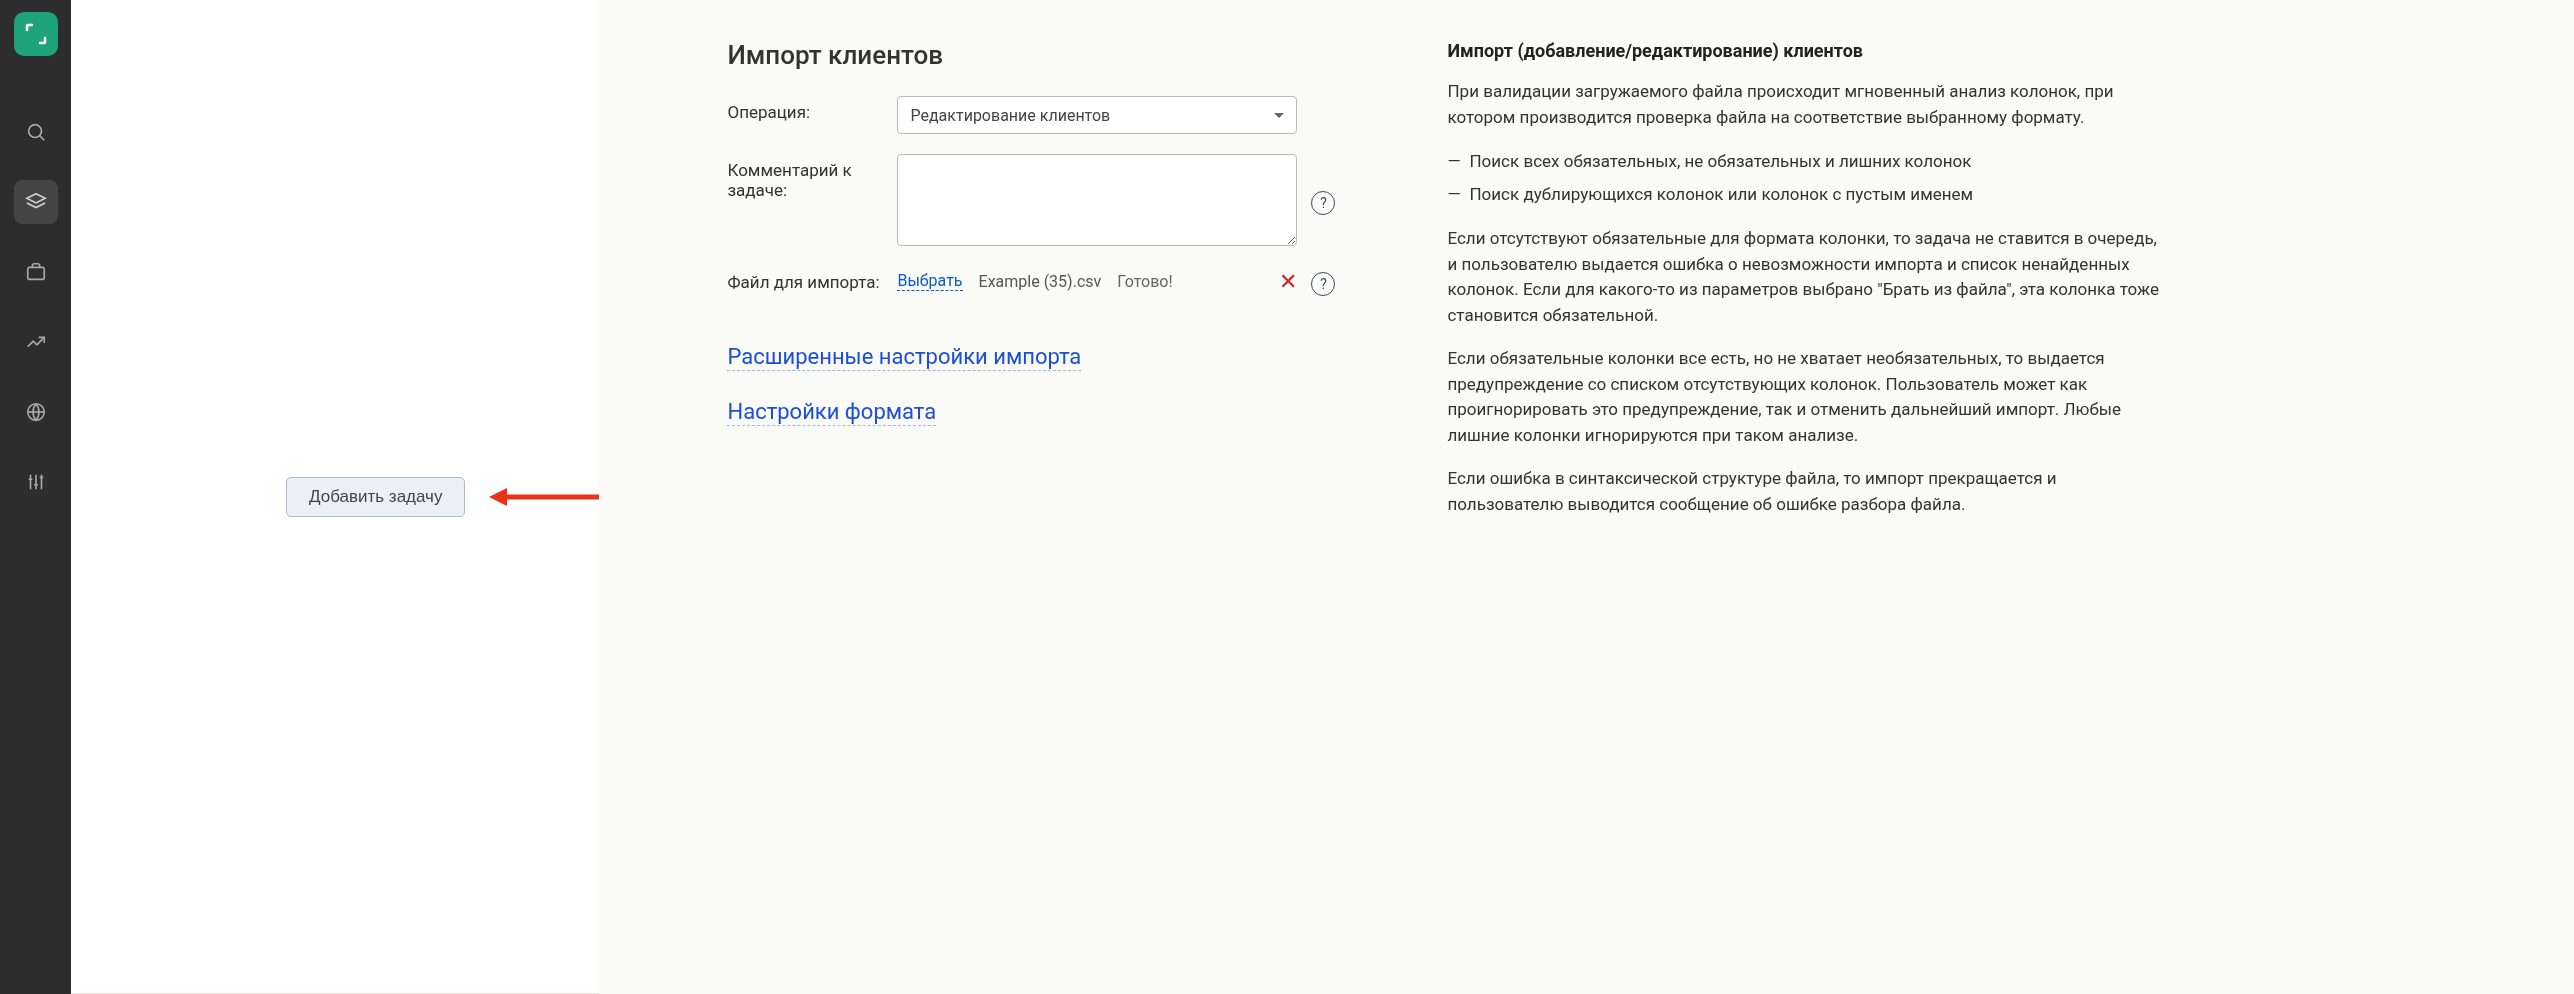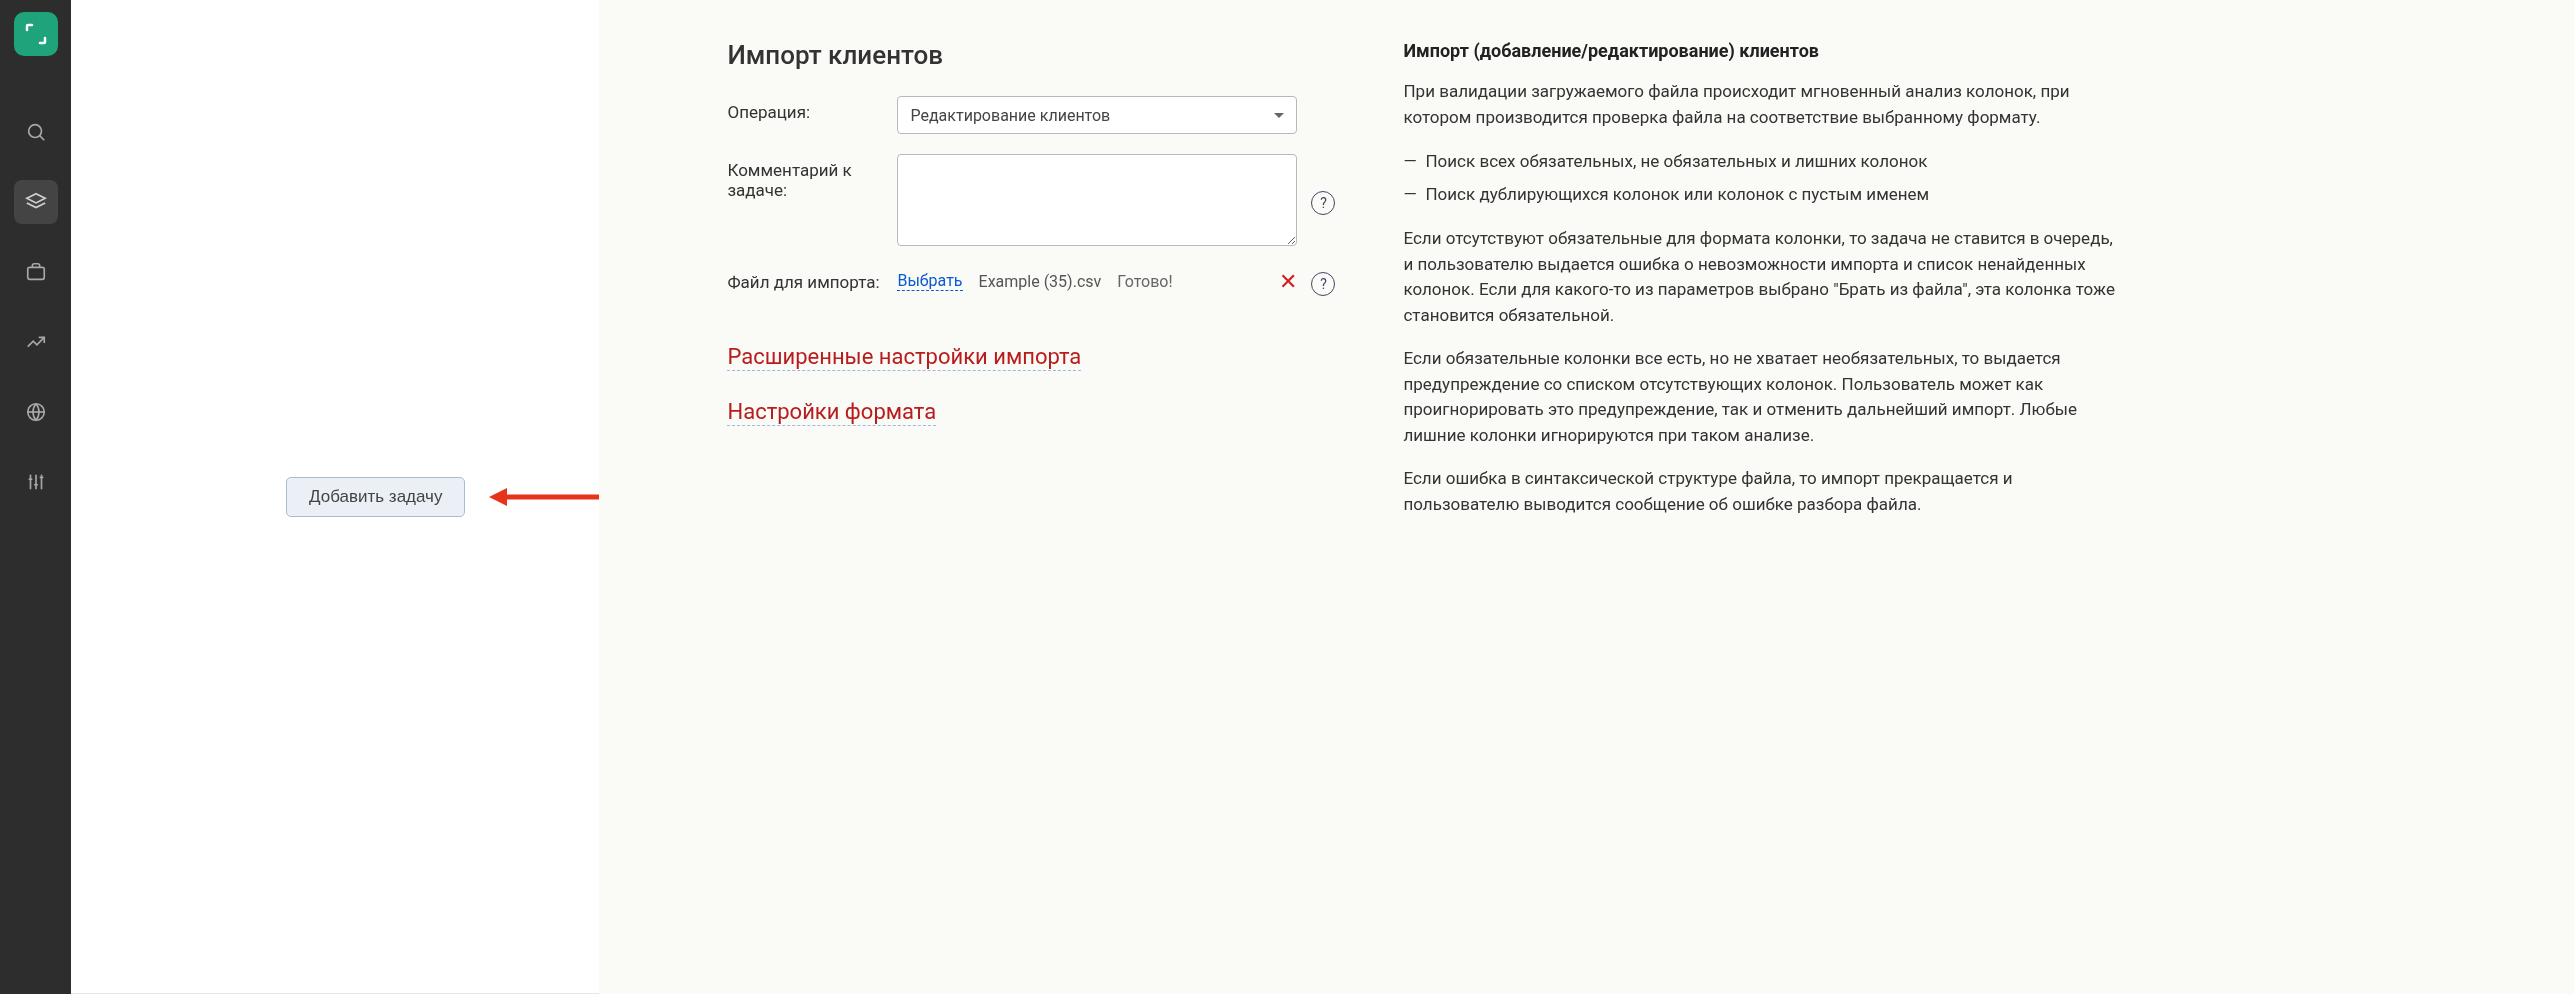--- a/index.html
+++ b/index.html
@@ -10,38 +10,38 @@
 .logo-box svg { width: 24px; height: 24px; }
 .side-icon { width: 44px; height: 44px; display: flex; align-items: center; justify-content: center; color: #a8a8a8; border-radius: 8px; cursor: pointer; }
 .side-icon.active { background: #444; color: #d0d0d0; }
 .side-icon svg { width: 22px; height: 22px; }
 .main { flex: 1; display: flex; flex-direction: row; }
 .topbar { height: 44px; border-bottom: 1px solid #e8e6e1; background: #fafaf7; }
 .toolbar { padding: 14px 0 14px 215px; border-bottom: 1px solid #e8e6e1; background: #fff; display: flex; align-items: center; gap: 24px; }
 .btn-add { background: #eaf0f5; border: 1px solid #a9bdcf; color: #444; font-size: 17px; padding: 9px 22px; border-radius: 5px; cursor: pointer; }
 .arrow-annot { display: flex; align-items: center; }
 .arrow-annot svg { width: 110px; height: 28px; }
-.content { display: flex; padding: 40px 40px 40px 128px; gap: 36px; }
+.content { display: flex; padding: 40px 40px 40px 128px; gap: 80px; }
 .col-left { width: 640px; }
 .col-right { flex: 1; max-width: 720px; }
 h2 { font-size: 26px; font-weight: 500; color: #333; margin-bottom: 26px; }
 .form-row { display: flex; margin-bottom: 20px; align-items: flex-start; }
 .form-label { width: 170px; font-size: 17px; color: #333; padding-top: 6px; }
 .form-control-wrap { flex: 1; display: flex; align-items: center; gap: 10px; }
 .select-ctrl { width: 400px; height: 38px; border: 1px solid #b8b8b8; border-radius: 4px; background: #fff; display: flex; align-items: center; justify-content: space-between; padding: 0 12px; font-size: 16px; color: #444; cursor: pointer; }
 .select-ctrl.disabled { background: #f4f4f2; color: #999; cursor: default; }
 .select-ctrl .caret { border-left: 5px solid transparent; border-right: 5px solid transparent; border-top: 5px solid #666; }
 .textarea-ctrl { width: 400px; height: 92px; border: 1px solid #b8b8b8; border-radius: 4px; padding: 8px 10px; font-size: 15px; font-family: inherit; resize: vertical; }
 .help-circle { width: 24px; height: 24px; border: 1.5px solid #446; border-radius: 50%; display: flex; align-items: center; justify-content: center; font-size: 14px; color: #446; cursor: pointer; flex-shrink: 0; margin-top: 6px; margin-left: 4px; }
 .file-row-controls { display: flex; align-items: center; gap: 16px; width: 400px; }
 .file-choose { color: #0a5ad1; font-size: 16px; border-bottom: 1px dashed #0a5ad1; cursor: pointer; }
 .file-name { color: #555; font-size: 16px; }
 .file-status { color: #666; font-size: 16px; }
 .file-remove { margin-left: auto; color: #d32020; font-size: 22px; cursor: pointer; font-weight: 300; }
-.link-section { display: inline-block; color: #b91c1c; font-size: 22px; border-bottom: 1px dashed #9cb9e0; margin-top: 28px; cursor: pointer; padding-bottom: 1px; }
+.link-section { display: inline-block; color: #1d4ed8; font-size: 22px; border-bottom: 1px dashed #9cb9e0; margin-top: 28px; cursor: pointer; padding-bottom: 1px; }
 .help-title { font-size: 18px; font-weight: 700; color: #222; margin-bottom: 18px; }
 .help-p { font-size: 17px; line-height: 1.5; color: #333; margin-bottom: 18px; }
 .help-li { font-size: 17px; line-height: 1.6; color: #333; margin-bottom: 6px; padding-left: 22px; position: relative; }
 .help-li::before { content: "—"; position: absolute; left: 0; }
 </style>
 </head>
 <body>
 
 <div class="app">
   <nav class="sidebar">

